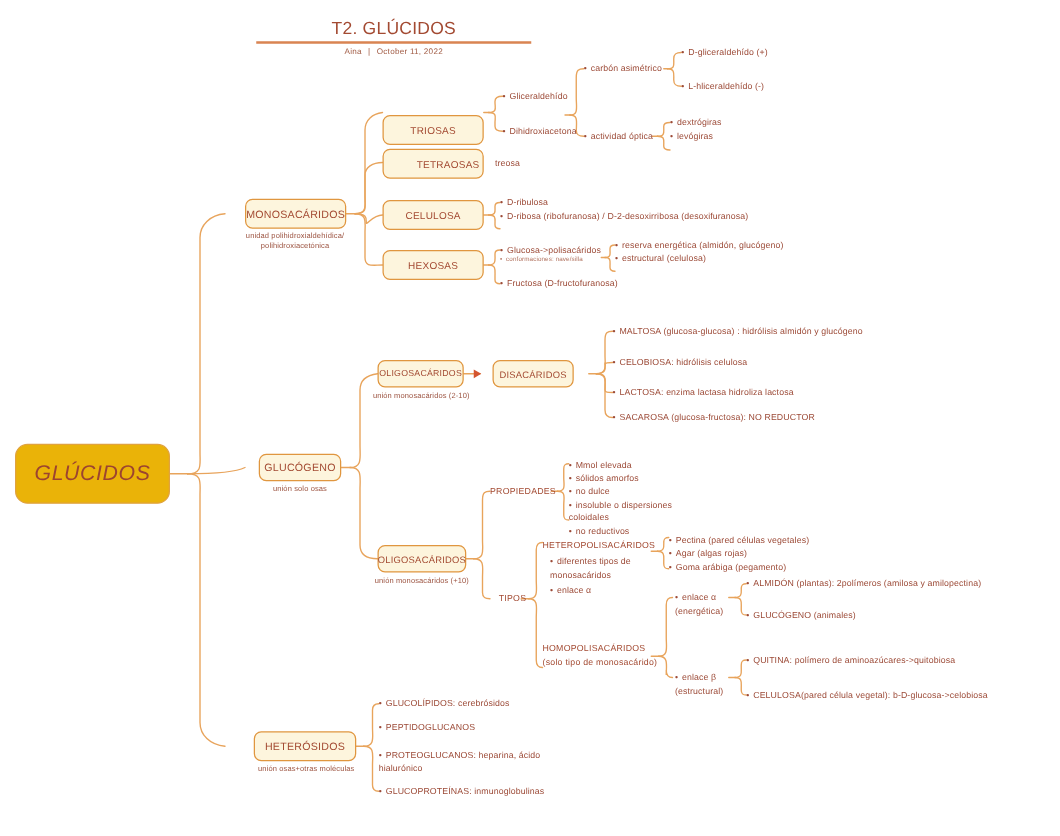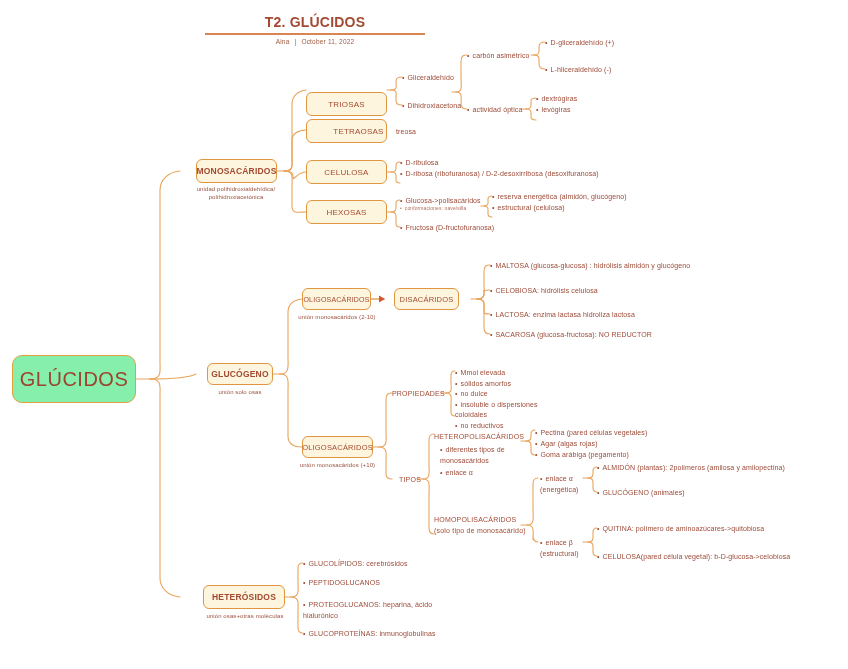--- a/index.html
+++ b/index.html
@@ -7,39 +7,39 @@
     width:848px;height:669px;position:relative;overflow:hidden;
     font-family:"Liberation Sans","DejaVu Sans",sans-serif;
     color:#8c3b2e;
   }
   .canvas{position:absolute;left:0;top:0;width:848px;height:669px;}
   svg.links{position:absolute;left:0;top:0;width:848px;height:669px;pointer-events:none;}
 
   
   .title-wrap{position:absolute;left:205px;top:14px;width:220px;text-align:center;}
   .title{
-    font-size:14px;font-weight:bold;color:#a34a32;letter-spacing:.2px;
+    font-size:14px;font-weight:normal;color:#a34a32;letter-spacing:.2px;
     padding-bottom:2px;
   }
   .title-rule{height:2px;background:#d98452;margin:1px 0 3px 0;}
   .subtitle{font-size:6.5px;color:#a05a43;letter-spacing:.2px;}
   .subtitle .sep{padding:0 3px;}
 
   
   .node{
     position:absolute;box-sizing:border-box;
     background:#fdf5dd;border:1.3px solid #e0963f;border-radius:6px;
     display:flex;align-items:center;justify-content:center;text-align:center;
     color:#a34a32;
   }
   .node.root{
-    background:#86efac;border:1.5px solid #e0a23f;border-radius:10px;
-    font-size:20px;letter-spacing:.5px;color:#9c4430;
-  }
-  .node.lvl1{font-size:8.5px;letter-spacing:.2px;font-weight:bold;}
+    background:#eab308;border:1.5px solid #e0a23f;border-radius:10px;
+    font-size:17px;letter-spacing:.5px;color:#9c4430;font-style:italic;
+  }
+  .node.lvl1{font-size:8.5px;letter-spacing:.2px;}
   .node.lvl2{font-size:8px;letter-spacing:.2px;}
 
   .subcap{
     position:absolute;font-size:6px;color:#9c5340;text-align:center;
     line-height:1.35;letter-spacing:.1px;
   }
 
   
   .leaf{
     position:absolute;font-size:7px;line-height:1.5;color:#9c4a37;

